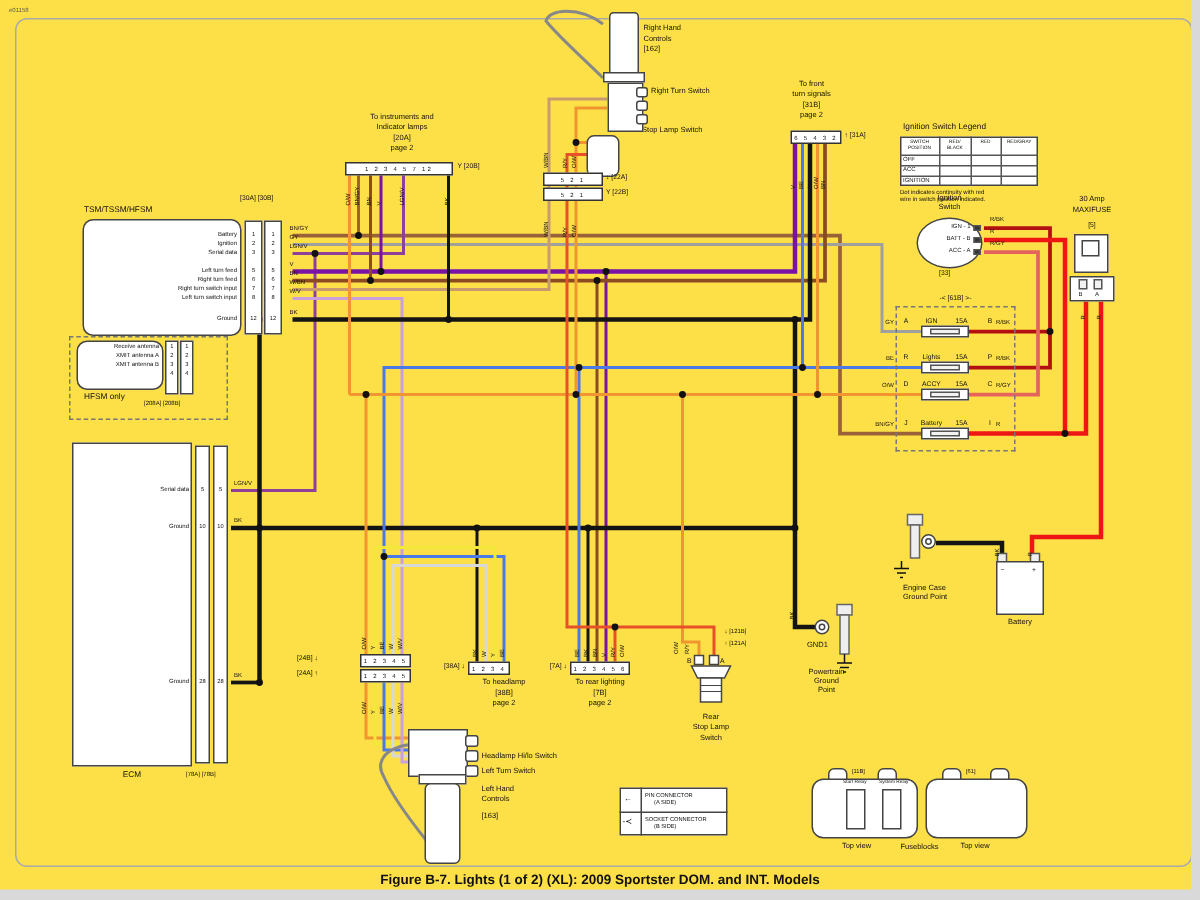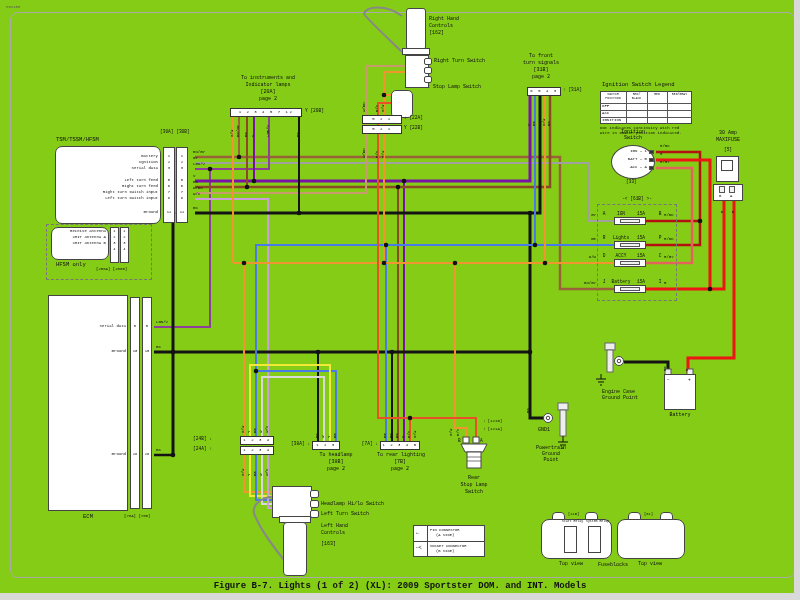--- a/index.html
+++ b/index.html
@@ -1,17 +1,17 @@
 <!DOCTYPE html>
 <html><head>
 <meta charset="utf-8">
 <style>
   html,body{margin:0;padding:0;background:#fff}
-  #stage{position:relative;width:800px;height:600px;background:#84cc16;overflow:hidden;
-         font-family:Liberation Mono, monospace;color:#111}
+  #stage{position:relative;width:800px;height:600px;background:#fde047;overflow:hidden;
+         font-family:Liberation Sans, sans-serif;color:#111}
   .lbl{position:absolute;white-space:nowrap;font-size:5px;line-height:1.15;color:#111}
   .f3{font-size:3.2px}.f38{font-size:3.8px}.f4{font-size:4px}.f45{font-size:4.5px}.f55{font-size:5.5px}
   .c{text-align:center}.r{text-align:right}.b{font-weight:bold}
   .rot{transform:rotate(-90deg);transform-origin:0 0;font-size:4px}
   .box{position:absolute;background:#fff;border:1px solid #444;box-sizing:border-box}
   .rbox{border-radius:7px}
   .dash{position:absolute;border:1px dashed #777;box-sizing:border-box}
   .strip{position:absolute;background:#fff;border:1px solid #333;box-sizing:border-box;
          font-size:4px;letter-spacing:1.5px;text-align:center;line-height:7px;overflow:hidden}
   .pad{position:absolute;background:#f2f2f2;border:1px solid #555;box-sizing:border-box}

